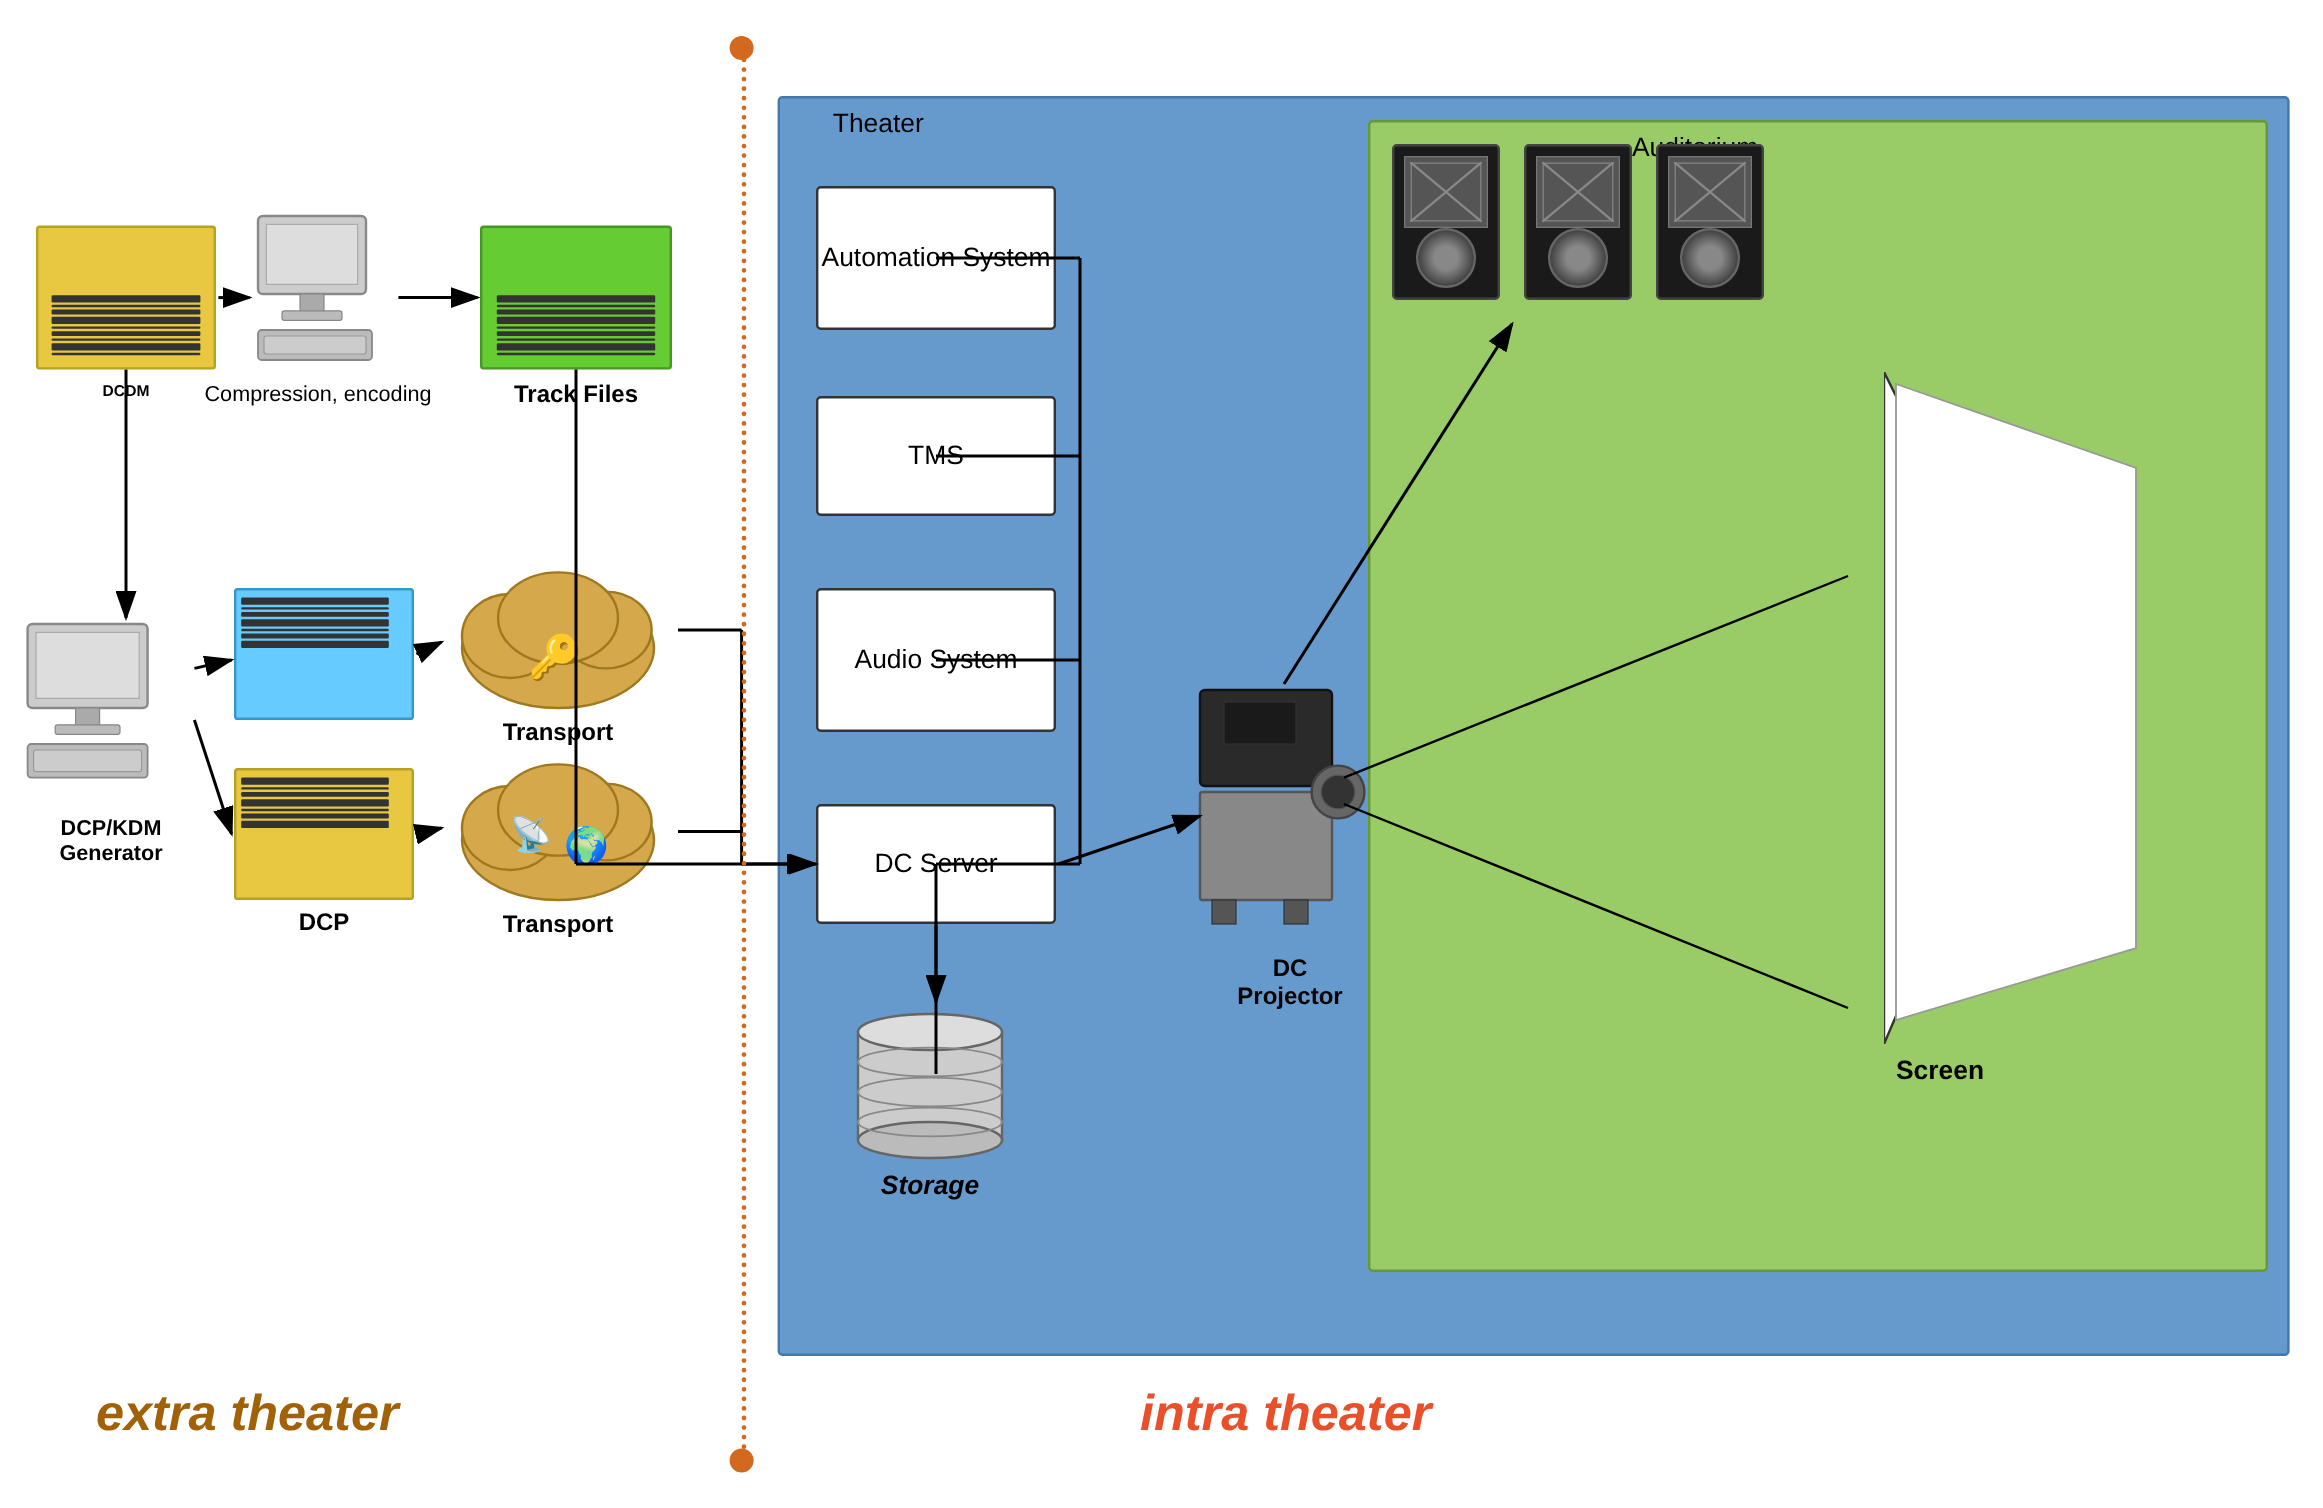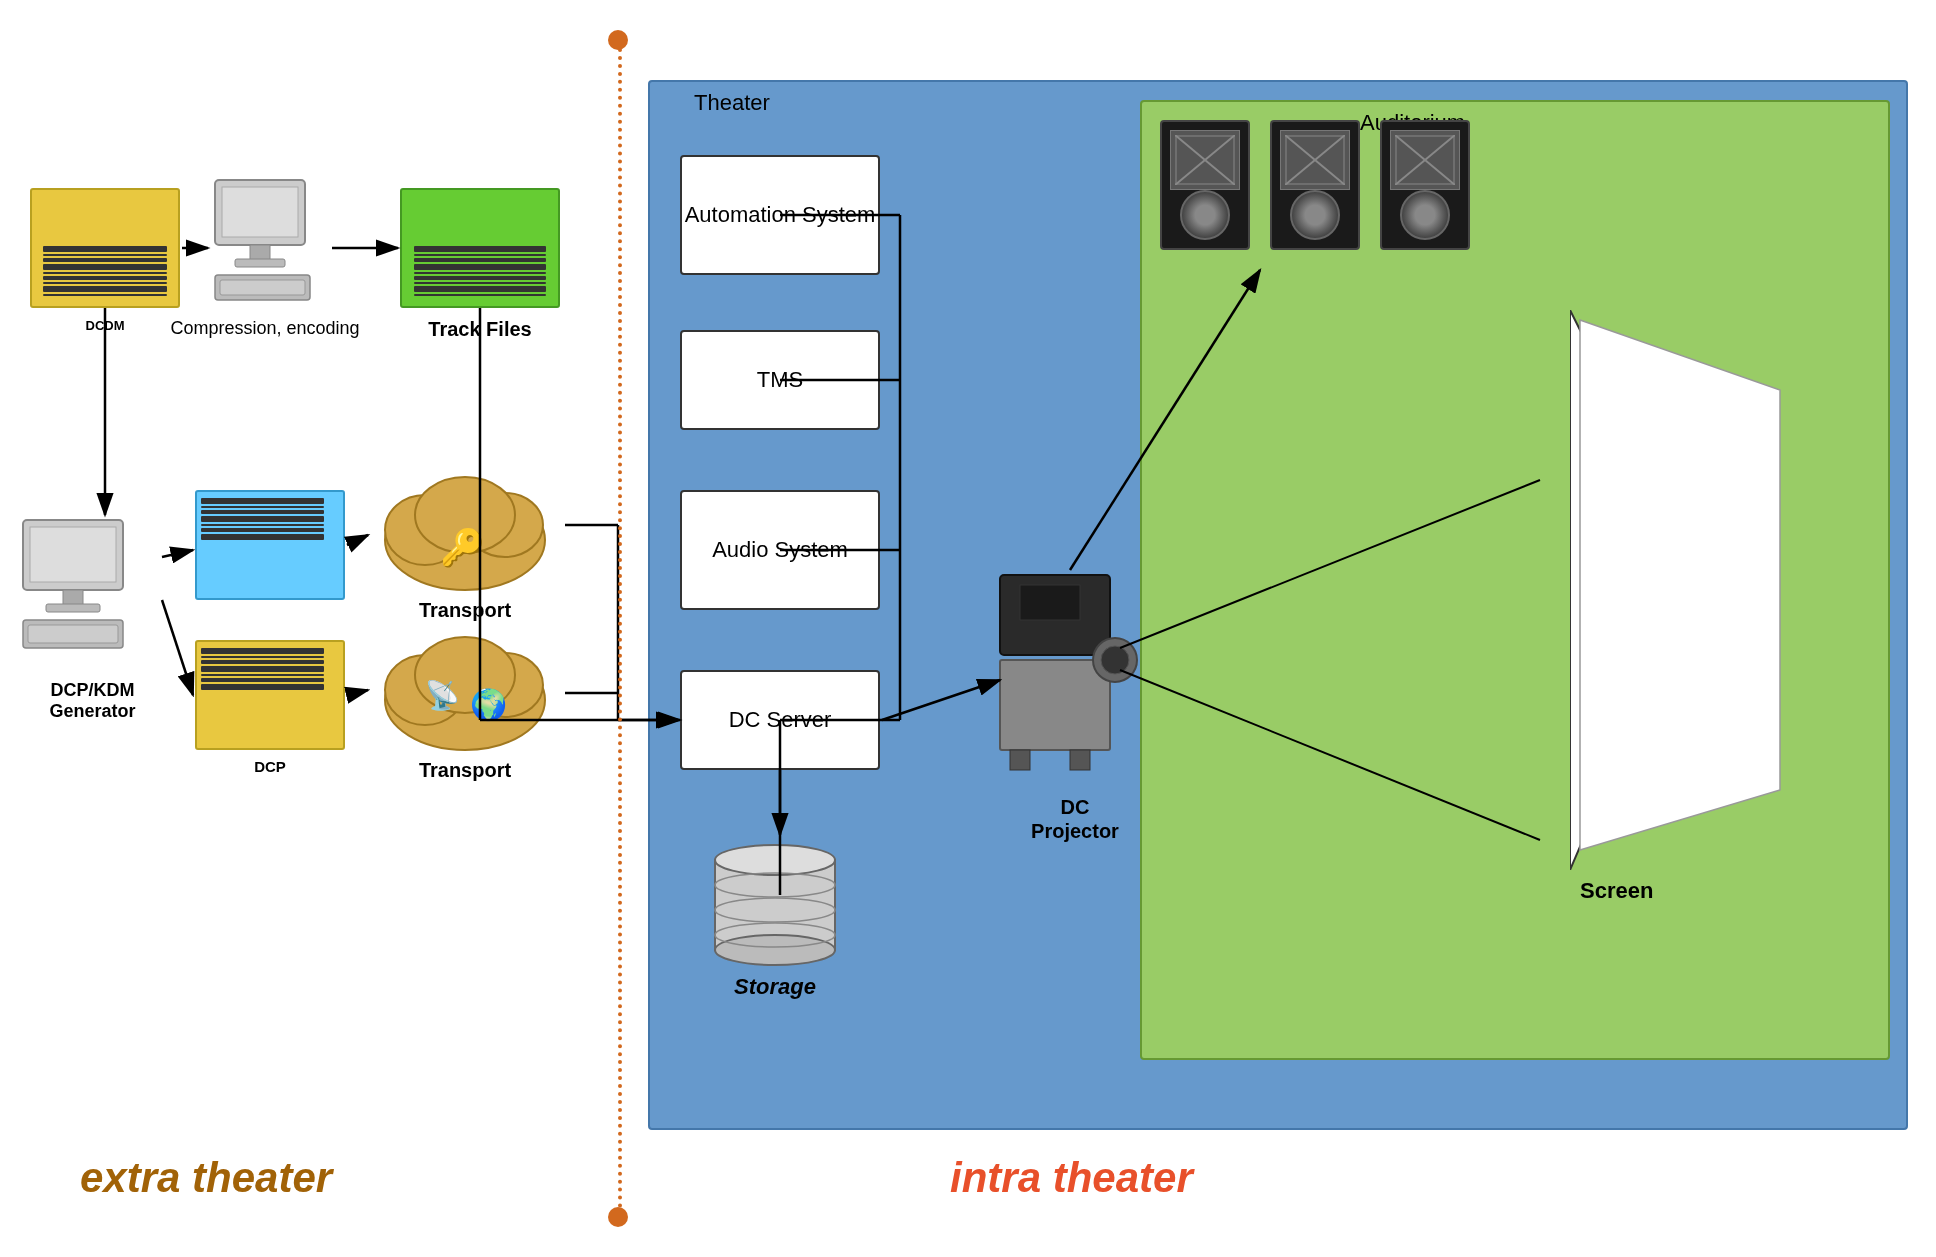--- a/index.html
+++ b/index.html
@@ -251,21 +251,21 @@
       background: #e8c840;
       border: 2px solid #b8a020;
       border-radius: 3px;
     }
     .dcp-label {
       position: absolute;
       left: 195px;
       top: 758px;
       width: 150px;
       text-align: center;
-      font-size: 15px;
+      font-size: 20px;
       font-weight: bold;
     }
 
     
     .barcode-lines {
       width: 90%;
       padding: 4px;
     }
     .barcode-line {
       height: 4px;

